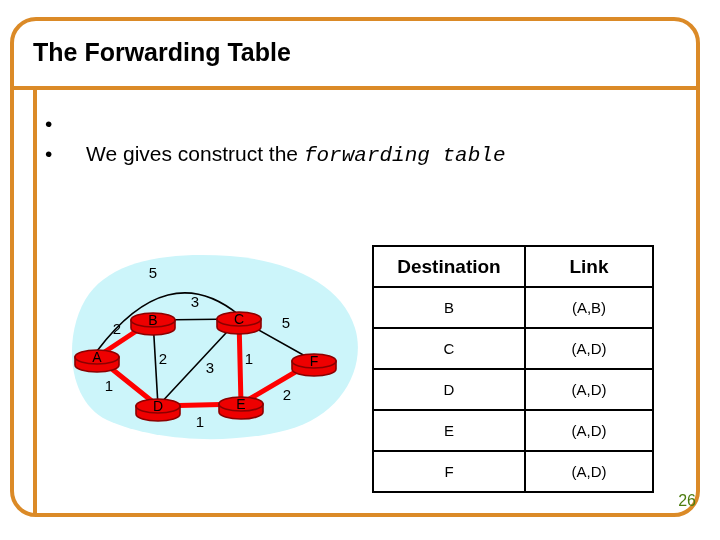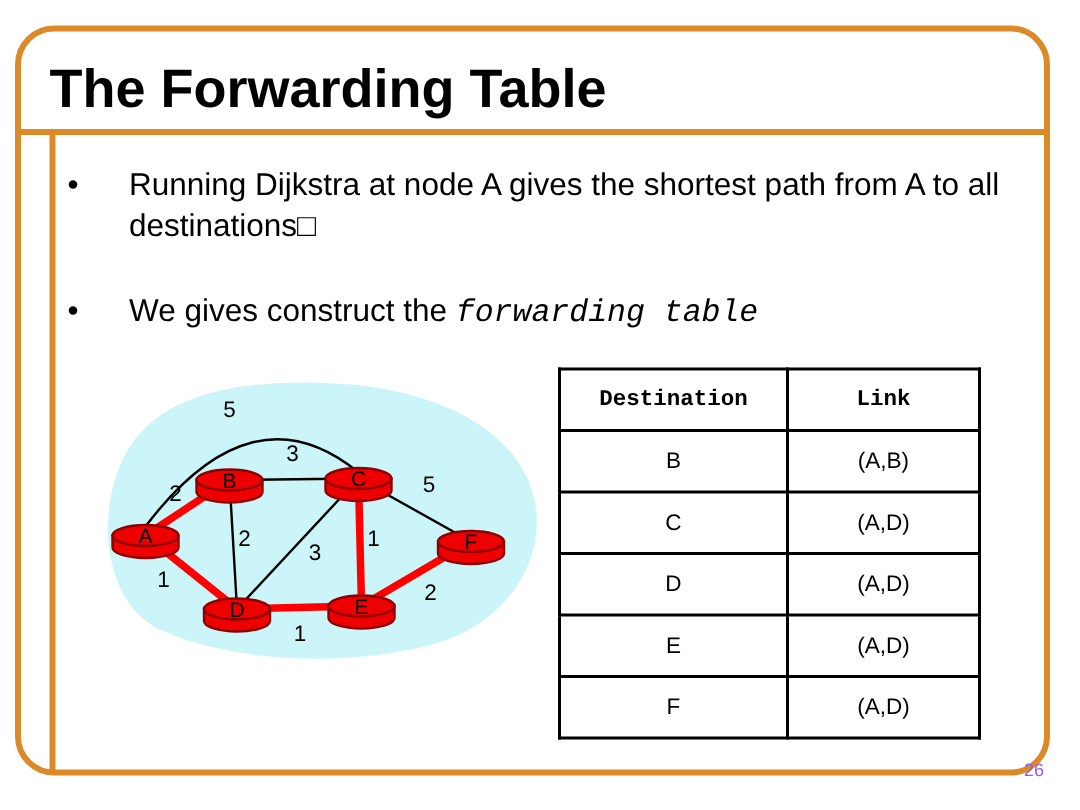--- a/index.html
+++ b/index.html
@@ -50,21 +50,21 @@
     width: 10px;
     height: 424px;
     background: #ffffff;
   }
 
   
   .title {
     position: absolute;
     left: 33px;
     top: 38px;
-    font-size: 36px;
+    font-size: 25px;
     font-weight: bold;
     color: #000000;
     letter-spacing: 0px;
     white-space: nowrap;
   }
 
   
   .bullets {
     position: absolute;
     left: 40px;
@@ -111,49 +111,47 @@
     border: 2px solid #000000;
     text-align: center;
     font-size: 15px;
     color: #000000;
     height: 39px;
     padding: 0;
     font-weight: normal;
   }
   .fwd-table th {
     font-weight: bold;
-    font-size: 15px;
-    font-family: Liberation Mono, monospace;
+    font-size: 19px;
   }
   .fwd-table col.c1 { width: 152px; }
   .fwd-table col.c2 { width: 128px; }
 
   
   .page-num {
     position: absolute;
     right: 24px;
-    bottom: 20px;
-    font-size: 12px;
-    color: #8b5cf6;
+    bottom: 30px;
+    font-size: 16px;
+    color: #4d7c0f;
   }
 </style>
 </head>
 <body>
 
 <div class="frame-outer"></div>
 <div class="frame-divider"></div>
 <div class="frame-mask-left"></div>
 <div class="frame-inner-v"></div>
 
 <div class="title">The Forwarding Table</div>
 
 <div class="bullets">
   <div class="bullet bullet1">
     <span class="dot">•</span>
-    <span>Running Dijkstra at node A gives the shortest path from A to all destinations□</span>
   </div>
   <div class="bullet bullet2">
     <span class="dot">•</span>
     <span>We gives construct the </span><span class="ital">forwarding table</span>
   </div>
 </div>
 
 <div class="diagram">
   <svg id="graph-svg" width="310" height="190" viewBox="0 0 310 190" xmlns="http://www.w3.org/2000/svg">
     <g id="blob-layer">

